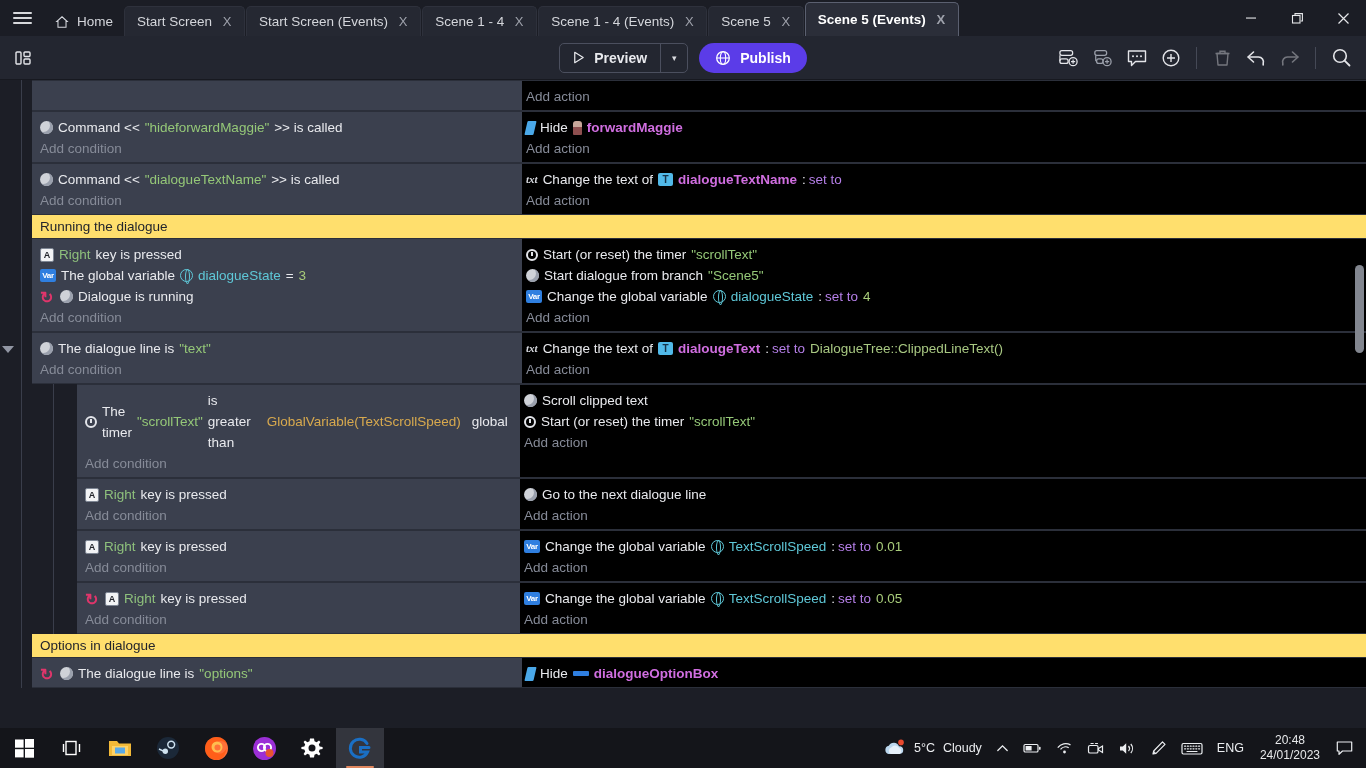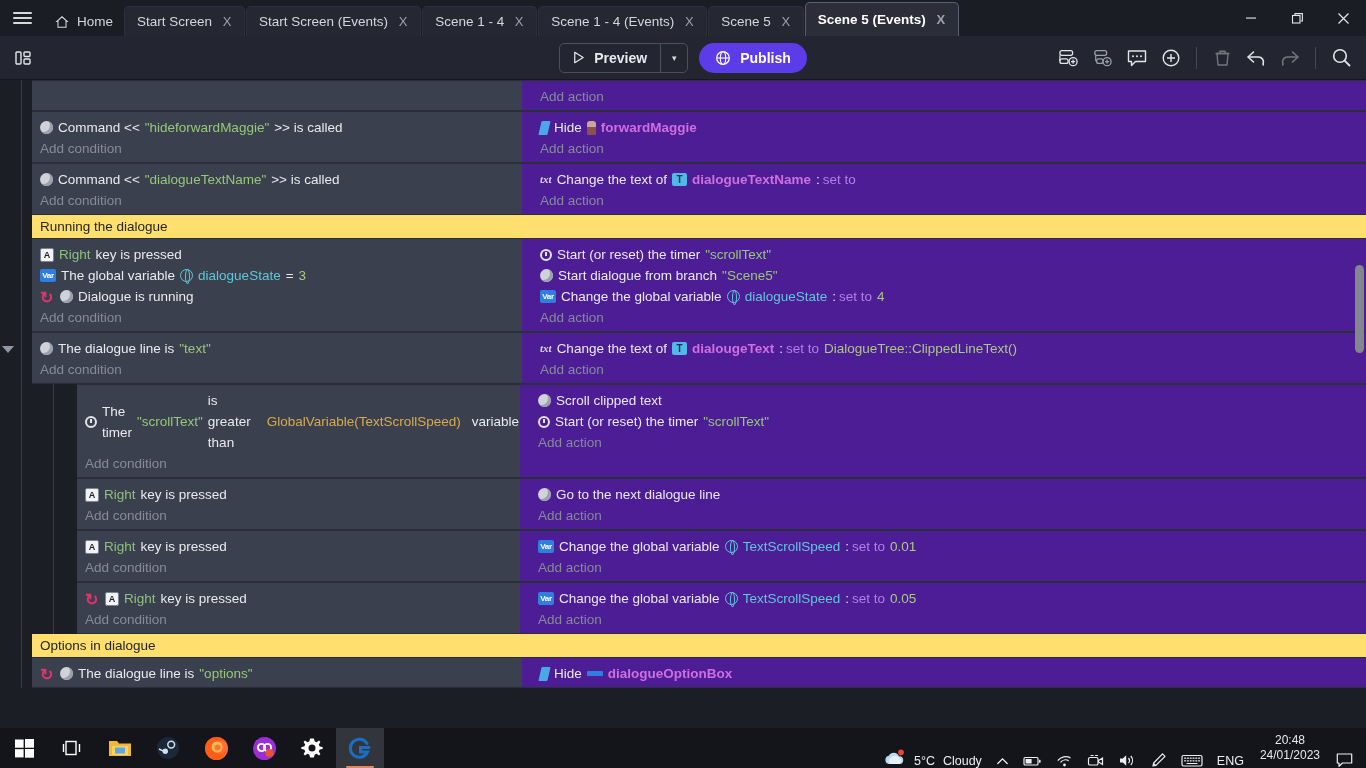--- a/index.html
+++ b/index.html
@@ -90,22 +90,22 @@
 
   .evt{ flex:1; display:flex; min-width:0; }
   .cond{
     width:100%; max-width:none; background:#3b404e;
     border-top:1px solid #2b2f3a; border-bottom:1px solid #2b2f3a;
     padding:5px 8px 3px 8px;
   }
   .condwrap{ flex:0 0 auto; }
   .actwrap{ flex:1 1 auto; min-width:0; }
   .act{
-    background:#4c1d95; border-top:1px solid #2b2f3a; border-bottom:1px solid #2b2f3a;
-    padding:5px 8px 3px 18px; height:100%;
+    background:#000000; border-top:1px solid #2b2f3a; border-bottom:1px solid #2b2f3a;
+    padding:5px 8px 3px 4px; height:100%;
   }
   .line{
     font-size:13.5px; line-height:21px; color:#e9eaee; white-space:nowrap;
     display:flex; align-items:center; gap:0;
   }
   .line.wrap{ white-space:normal; }
   .addln{ font-size:13.5px; line-height:21px; color:#868b98; cursor:text; }
 
   .sub-title{
     background:#ffdf6d; color:#23252c; font-size:13.5px; line-height:22px;
@@ -167,21 +167,21 @@
   .taskbar{
     position:absolute; left:0; bottom:0; width:1366px; height:40px; background:#14151a;
     display:flex; align-items:center; z-index:30;
   }
   .tb-item{ width:48px; height:40px; display:flex; align-items:center; justify-content:center;
             cursor:pointer; position:relative; }
   .tb-item.active{ background:#33353d; }
   .tb-item .uline{ position:absolute; bottom:0; left:10px; right:10px; height:2.5px;
             background:#e0875f; border-radius:2px; }
   .tray{ margin-left:auto; display:flex; align-items:center; gap:0; padding-right:6px; }
-  .tray-item{ display:flex; align-items:flex-end; height:40px; padding:0 7px; cursor:pointer;
+  .tray-item{ display:flex; align-items:center; height:40px; padding:0 7px; cursor:pointer;
             font-size:12.5px; color:#eceef1; }
   .clock{ text-align:center; font-size:12px; line-height:15px; padding:0 9px; cursor:pointer; }
 </style>
 </head>
 <body>
 
 <div class="titlebar">
   <div class="hamburger">
     <div class="bars">
         <i></i>
@@ -530,21 +530,21 @@
         </div>
         <div class="evt">
           <div class="condwrap" style="width:443px">
             <div class="cond" style="min-height:100%">
               <div class="line wrap">
                 <span class="ico ico-clock"></span>
                 <span class="" style="margin-right:5px">The timer</span>
                 <span class="t-str" style="margin-right:5px">"scrollText"</span>
                 <span class="" style="margin-right:16px">is greater than</span>
                 <span class="t-glob" style="margin-right:11px">GlobalVariable(TextScrollSpeed)</span>
-                <span class="" style="margin-right:5px">variable</span>
+                <span class="" style="margin-right:5px">global</span>
               </div>
               <div class="addln">Add condition</div>
             </div>
           </div>
           <div class="actwrap">
             <div class="act">
               <div class="line">
                 <span class="ico ico-chat"></span>
                 <span class="" style="margin-right:5px">Scroll clipped text</span>
               </div>

